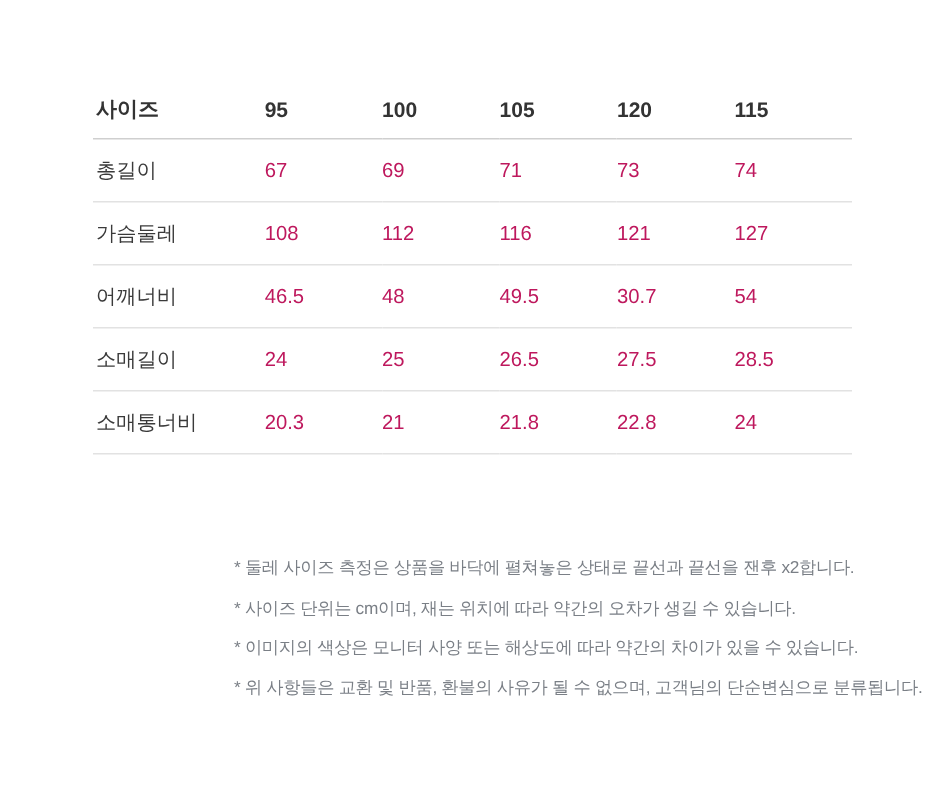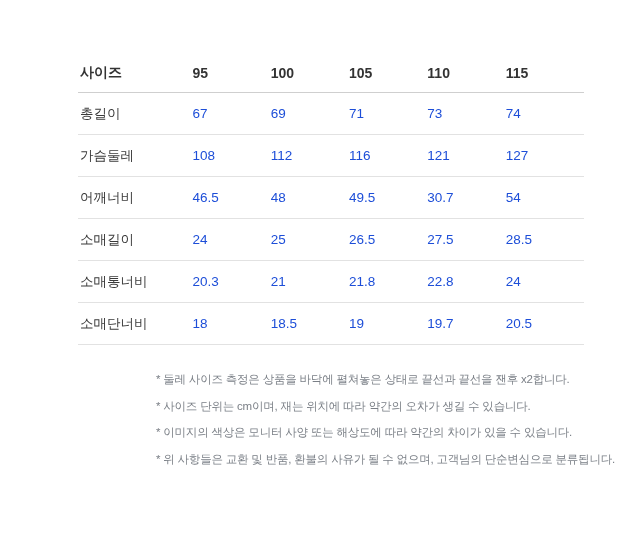--- a/index.html
+++ b/index.html
@@ -16,38 +16,38 @@
   }
   .page {
     position: relative;
     width: 629px;
     height: 536px;
     background: #ffffff;
     box-sizing: border-box;
   }
   .table-wrap {
     position: absolute;
-    left: 78px;
+    left: 62px;
     top: 54px;
     width: 506px;
   }
   table.size-table {
     border-collapse: collapse;
     width: 506px;
     table-layout: fixed;
   }
   table.size-table th,
   table.size-table td {
     border-bottom: 1px solid #e2e2e2;
     padding: 0;
     height: 41px;
     vertical-align: middle;
     font-size: 13.5px;
     font-weight: normal;
-    color: #1d4ed8;
+    color: #be185d;
   }
   table.size-table thead th {
     font-weight: bold;
     color: #333333;
     font-size: 14px;
     height: 38px;
     border-bottom: 1px solid #cfcfcf;
   }
   table.size-table th.rowhead,
   table.size-table thead th.corner {
@@ -91,21 +91,21 @@
 <div class="page">
 
   <div class="table-wrap">
     <table class="size-table">
       <thead>
         <tr>
           <th class="corner">사이즈</th>
           <th class="colhead">95</th>
           <th class="colhead">100</th>
           <th class="colhead">105</th>
-          <th class="colhead">110</th>
+          <th class="colhead">120</th>
           <th class="colhead">115</th>
         </tr>
       </thead>
       <tbody>
         <tr>
           <th class="rowhead">총길이</th>
           <td class="value">67</td>
           <td class="value">69</td>
           <td class="value">71</td>
           <td class="value">73</td>
@@ -136,28 +136,20 @@
           <td class="value">28.5</td>
         </tr>
         <tr>
           <th class="rowhead">소매통너비</th>
           <td class="value">20.3</td>
           <td class="value">21</td>
           <td class="value">21.8</td>
           <td class="value">22.8</td>
           <td class="value">24</td>
         </tr>
-        <tr>
-          <th class="rowhead">소매단너비</th>
-          <td class="value">18</td>
-          <td class="value">18.5</td>
-          <td class="value">19</td>
-          <td class="value">19.7</td>
-          <td class="value">20.5</td>
-        </tr>
       </tbody>
     </table>
   </div>
 
   <div class="notes">
     <div class="note">* 둘레 사이즈 측정은 상품을 바닥에 펼쳐놓은 상태로 끝선과 끝선을 잰후 x2합니다.</div>
     <div class="note">* 사이즈 단위는 cm이며, 재는 위치에 따라 약간의 오차가 생길 수 있습니다.</div>
     <div class="note">* 이미지의 색상은 모니터 사양 또는 해상도에 따라 약간의 차이가 있을 수 있습니다.</div>
     <div class="note">* 위 사항들은 교환 및 반품, 환불의 사유가 될 수 없으며, 고객님의 단순변심으로 분류됩니다.</div>
   </div>

